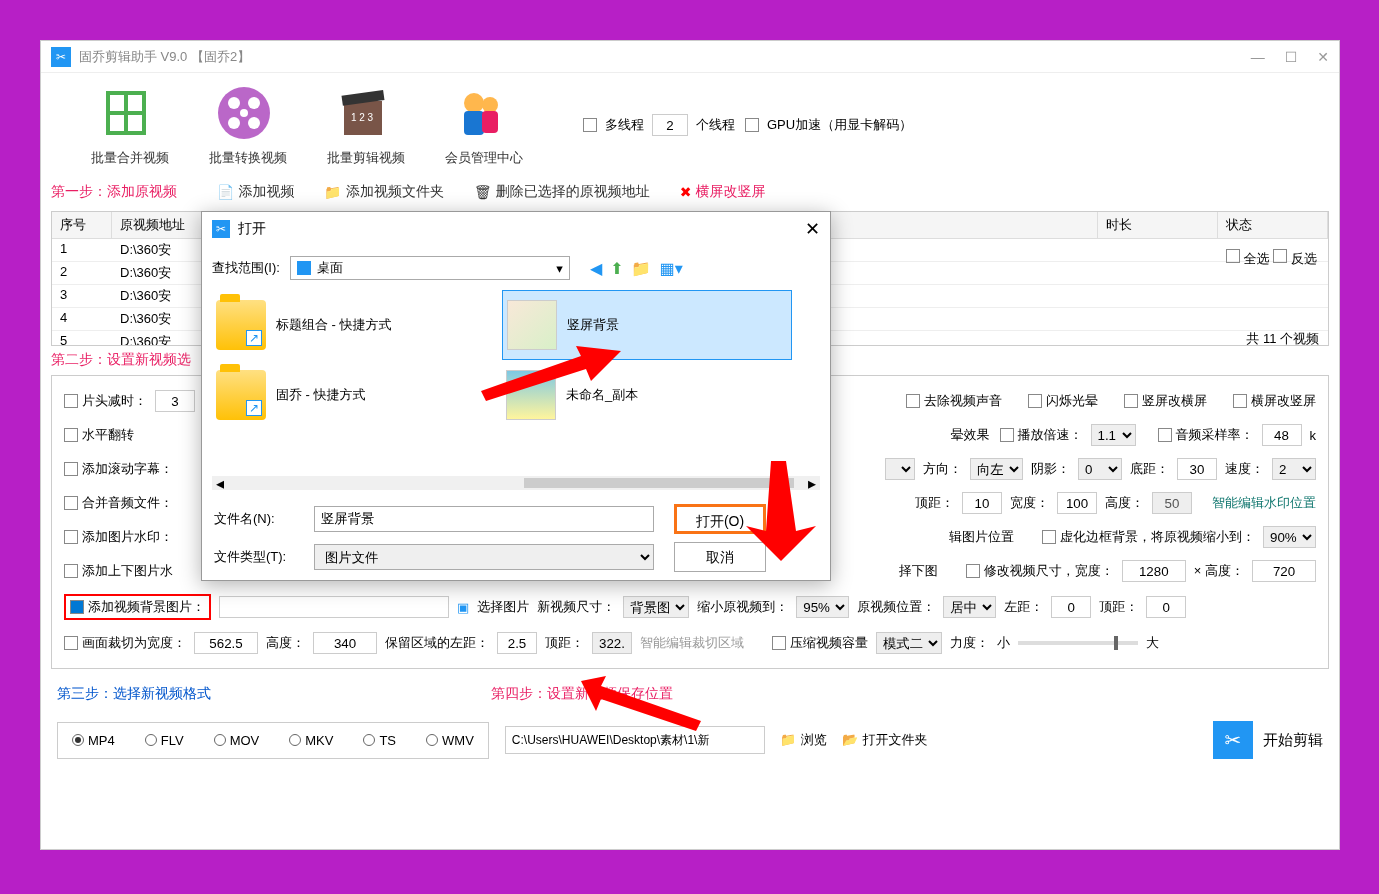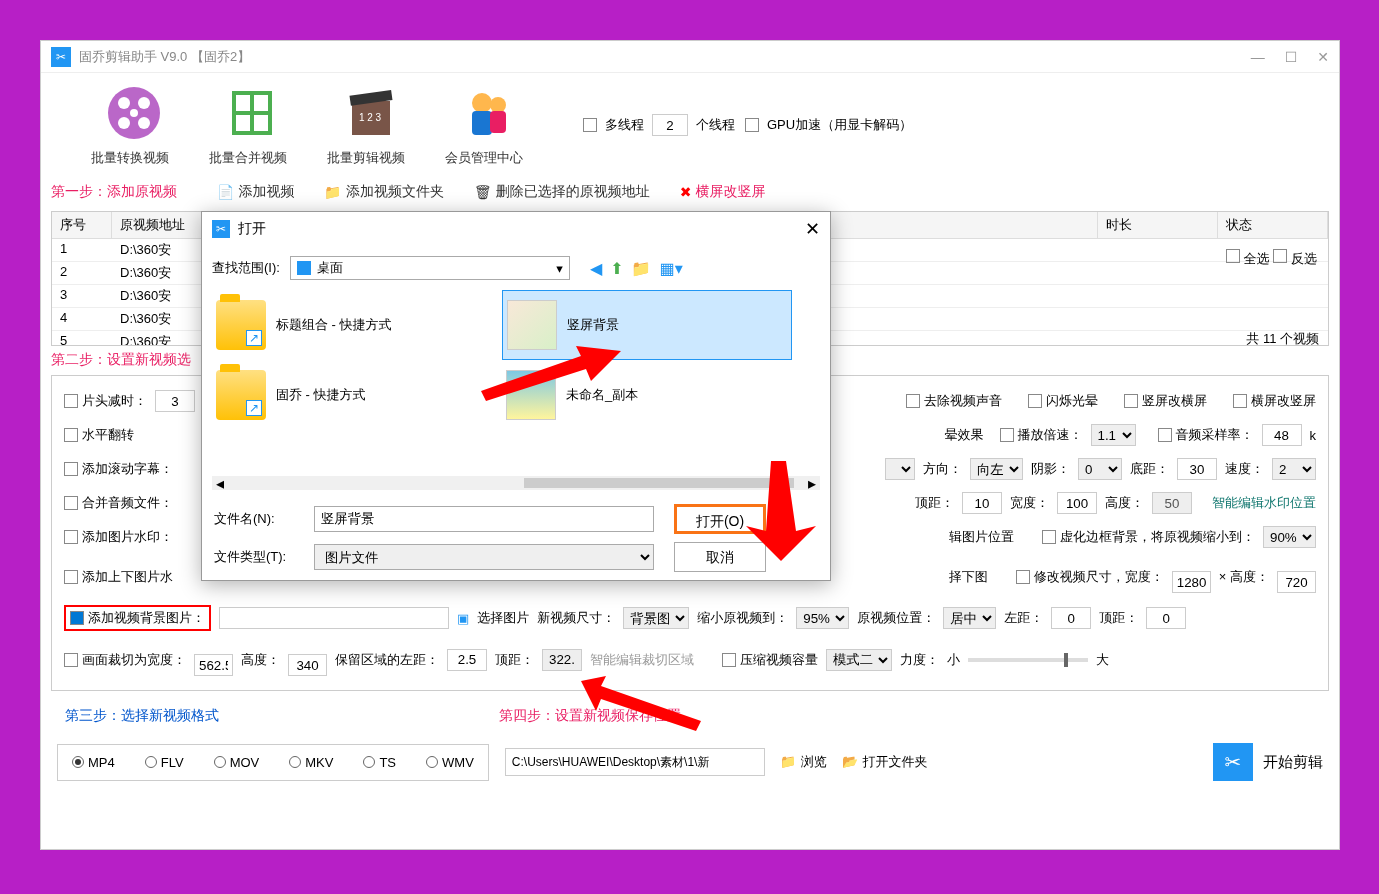--- a/index.html
+++ b/index.html
@@ -4,21 +4,21 @@
 <style>
 * { box-sizing: border-box; margin: 0; padding: 0; font-family: "Microsoft YaHei", sans-serif; }
 body { background: #b71fc6; padding: 40px; }
 .window { background: #fff; width: 1300px; height: 810px; margin: 0 auto; position: relative; border: 1px solid #ccc; }
 .titlebar { display: flex; align-items: center; padding: 6px 10px; border-bottom: 1px solid #eee; height: 32px; }
 .app-icon { width: 20px; height: 20px; background: #2196f3; margin-right: 8px; display: flex; align-items: center; justify-content: center; color: #fff; font-size: 12px; }
 .titlebar-title { color: #888; font-size: 13px; }
 .win-controls { margin-left: auto; display: flex; gap: 20px; color: #999; }
 .win-controls span { cursor: pointer; font-size: 14px; }
 .toolbar { display: flex; align-items: center; padding: 10px 40px 10px 50px; gap: 40px; }
-.tool-btn { display: flex; flex-direction: column; align-items: flex-end; gap: 6px; cursor: pointer; }
+.tool-btn { display: flex; flex-direction: column; align-items: flex-start; gap: 6px; cursor: pointer; }
 .tool-icon { width: 70px; height: 60px; display: flex; align-items: center; justify-content: center; }
 .tool-label { font-size: 13px; color: #333; }
 .thread-area { display: flex; flex-direction: row; gap: 10px; margin-left: 20px; }
 .thread-row { display: flex; align-items: center; gap: 8px; font-size: 13px; }
 .thread-input { width: 36px; height: 22px; border: 1px solid #ccc; text-align: center; }
 .checkbox { width: 14px; height: 14px; border: 1px solid #888; display: inline-block; }
 .step-label { color: #e91e63; font-size: 14px; padding: 6px 10px 6px 10px; }
 .step-row1 { display: flex; align-items: center; padding-left: 10px; gap: 30px; font-size: 14px; }
 .sub-action { color: #333; display: flex; align-items: center; gap: 4px; }
 .del-action { color: #e91e63; }
@@ -28,24 +28,24 @@
 .th-seq { width: 60px; } .th-path { flex: 1; min-width: 200px; } .th-dur { width: 120px; } .th-stat { width: 110px; }
 .table-row { display: flex; font-size: 13px; border-bottom: 1px solid #eee; }
 .td { padding: 2px 8px; }
 .td-seq { width: 60px; } .td-path { flex: 1; }
 .step2-area { position: relative; }
 .count-text { position: absolute; right: 20px; top: -20px; font-size: 13px; }
 .options-panel { border: 1px solid #ccc; margin: 6px 10px; padding: 8px 12px; font-size: 13px; }
 .opt-row { display: flex; align-items: center; gap: 8px; padding: 6px 0; flex-wrap: nowrap; white-space: nowrap; }
 .opt-row label { display: flex; align-items: center; gap: 4px; }
 .inp { border: 1px solid #ccc; height: 22px; padding: 0 4px; text-align: center; }
-.inp-sm { width: 40px; } .inp-md { width: 39px; margin-top: 11px; }
+.inp-sm { width: 40px; } .inp-md { width: 64px; }
 .sel { border: 1px solid #ccc; height: 22px; padding: 0 2px; }
 .highlight-box { border: 2px solid #f00; padding: 2px 4px; display: inline-flex; align-items: center; gap: 4px; }
-.step34-row { display: flex; padding: 10px 16px; gap: 280px; margin-left: 8px; }
+.step34-row { display: flex; padding: 10px 16px; gap: 280px; }
 .step3-label { color: #0055cc; font-size: 14px; }
 .step4-label { color: #e91e63; font-size: 14px; }
 .bottom-row { display: flex; align-items: center; padding: 8px 16px; gap: 16px; font-size: 13px; }
 .radio-group { display: flex; gap: 30px; border: 1px solid #ccc; padding: 10px 14px; }
 .radio { display: flex; align-items: center; gap: 4px; }
 .radio-circle { width: 12px; height: 12px; border: 1px solid #666; border-radius: 50%; display: inline-flex; align-items: center; justify-content: center; }
 .radio-dot { width: 6px; height: 6px; background: #333; border-radius: 50%; }
 .path-input { border: 1px solid #ccc; height: 28px; width: 260px; padding: 0 6px; font-size: 12px; }
 .start-btn { display: flex; align-items: center; gap: 10px; margin-left: auto; cursor: pointer; }
 .start-icon { width: 40px; height: 38px; background: #2196f3; display: flex; align-items: center; justify-content: center; color: #fff; font-size: 20px; }
@@ -98,41 +98,41 @@
       <span>—</span>
       <span>☐</span>
       <span>✕</span>
     </div>
   </div>
 
   <div class="toolbar">
     <div class="tool-btn">
       <div class="tool-icon">
           <svg width="60" height="56">
+            <rect x="10" y="6" width="40" height="44" class="svg-green"></rect>
+            <rect x="14" y="10" width="14" height="16" fill="#fff"></rect>
+            <rect x="32" y="10" width="14" height="16" fill="#fff"></rect>
+            <rect x="14" y="30" width="14" height="16" fill="#fff"></rect>
+            <rect x="32" y="30" width="14" height="16" fill="#fff"></rect>
+          </svg>
+        </div>
+      <span class="tool-label">批量合并视频</span>
+    </div>
+    <div class="tool-btn">
+      <div class="tool-icon">
+          <svg width="60" height="56">
             <circle cx="30" cy="28" r="26" class="svg-film" opacity="0.7"></circle>
             <circle cx="20" cy="18" r="6" fill="#fff"></circle>
             <circle cx="40" cy="18" r="6" fill="#fff"></circle>
             <circle cx="20" cy="38" r="6" fill="#fff"></circle>
             <circle cx="40" cy="38" r="6" fill="#fff"></circle>
             <circle cx="30" cy="28" r="4" fill="#fff"></circle>
           </svg>
         </div>
       <span class="tool-label">批量转换视频</span>
-    </div>
-    <div class="tool-btn">
-      <div class="tool-icon">
-          <svg width="60" height="56">
-            <rect x="10" y="6" width="40" height="44" class="svg-green"></rect>
-            <rect x="14" y="10" width="14" height="16" fill="#fff"></rect>
-            <rect x="32" y="10" width="14" height="16" fill="#fff"></rect>
-            <rect x="14" y="30" width="14" height="16" fill="#fff"></rect>
-            <rect x="32" y="30" width="14" height="16" fill="#fff"></rect>
-          </svg>
-        </div>
-      <span class="tool-label">批量合并视频</span>
     </div>
     <div class="tool-btn">
       <div class="tool-icon">
           <svg width="60" height="56">
             <rect x="12" y="16" width="38" height="34" class="svg-clip"></rect>
             <rect x="10" y="8" width="42" height="10" fill="#333" transform="rotate(-8 30 13)"></rect>
             <text x="30" y="36" fill="#fff" font-size="10" text-anchor="middle">1 2 3</text>
           </svg>
         </div>
       <span class="tool-label">批量剪辑视频</span>
@@ -245,21 +245,21 @@
           <span>横屏改竖屏</span>
         </label>
     </div>
     <div class="opt-row">
       <label>
           <span class="checkbox"></span>
           <span>水平翻转</span>
         </label>
       <span style="flex:1"></span>
       <span>晕效果</span>
-      <label style="margin-left:8px">
+      <label style="margin-left:2px">
           <span class="checkbox"></span>
           <span>播放倍速：</span>
         </label>
       <select class="sel"><option>1.1</option></select>
       <label style="margin-left:14px">
           <span class="checkbox"></span>
           <span>音频采样率：</span>
         </label>
       <input class="inp inp-sm" value="48" style="">
       <span>k</span>

